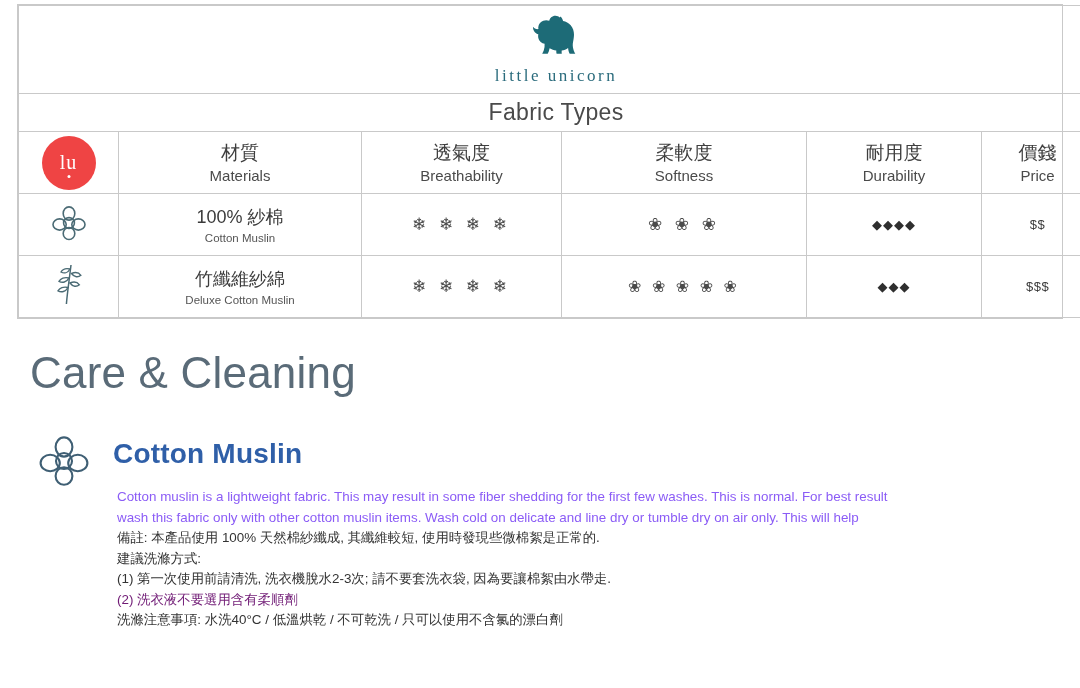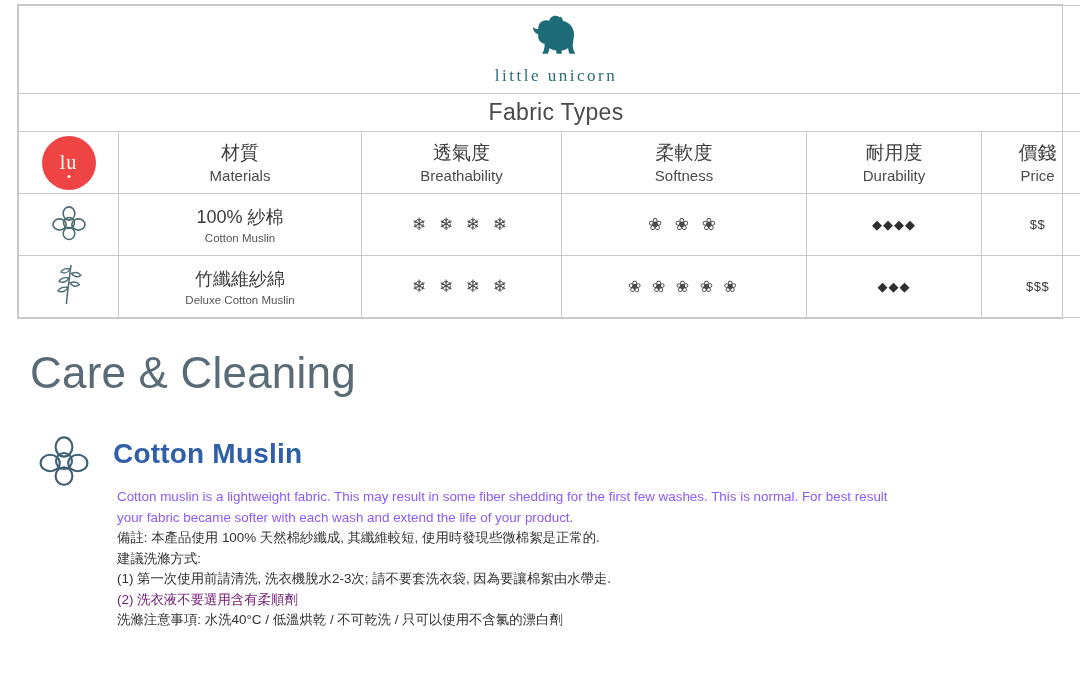--- a/index.html
+++ b/index.html
@@ -256,21 +256,21 @@
       <ellipse cx="15.2" cy="31" rx="9.6" ry="8.2" fill="none" stroke="#3f5f74" stroke-width="2.1"></ellipse>
       <ellipse cx="42.8" cy="31" rx="9.6" ry="8.2" fill="none" stroke="#3f5f74" stroke-width="2.1"></ellipse>
       <ellipse cx="29" cy="44" rx="8.4" ry="8.8" fill="none" stroke="#3f5f74" stroke-width="2.1"></ellipse>
     </svg>
   </span>
 
   <div class="section-head">Cotton Muslin</div>
 
   <div class="body-text">
     <p class="en">Cotton muslin is a lightweight fabric. This may result in some fiber shedding for the first few washes. This is normal. For best result</p>
-    <p class="en">your fabric became softer with each wash and extend the life of your product.</p>
+    <p class="en">wash this  fabric only with other cotton muslin items. Wash cold on delicate and line dry or tumble dry on air only. This will help</p>
     <p>備註: 本產品使用 100% 天然棉紗纖成, 其纖維較短, 使用時發現些微棉絮是正常的.</p>
     <p>建議洗滌方式:</p>
     <p>(1) 第一次使用前請清洗, 洗衣機脫水2-3次; 請不要套洗衣袋, 因為要讓棉絮由水帶走.</p>
     <p class="blue">(2) 洗衣液不要選用含有柔順劑</p>
     <p>洗滌注意事項: 水洗40°C / 低溫烘乾 / 不可乾洗 / 只可以使用不含氯的漂白劑</p>
   </div>
 
 </div>
 
 </body></html>

